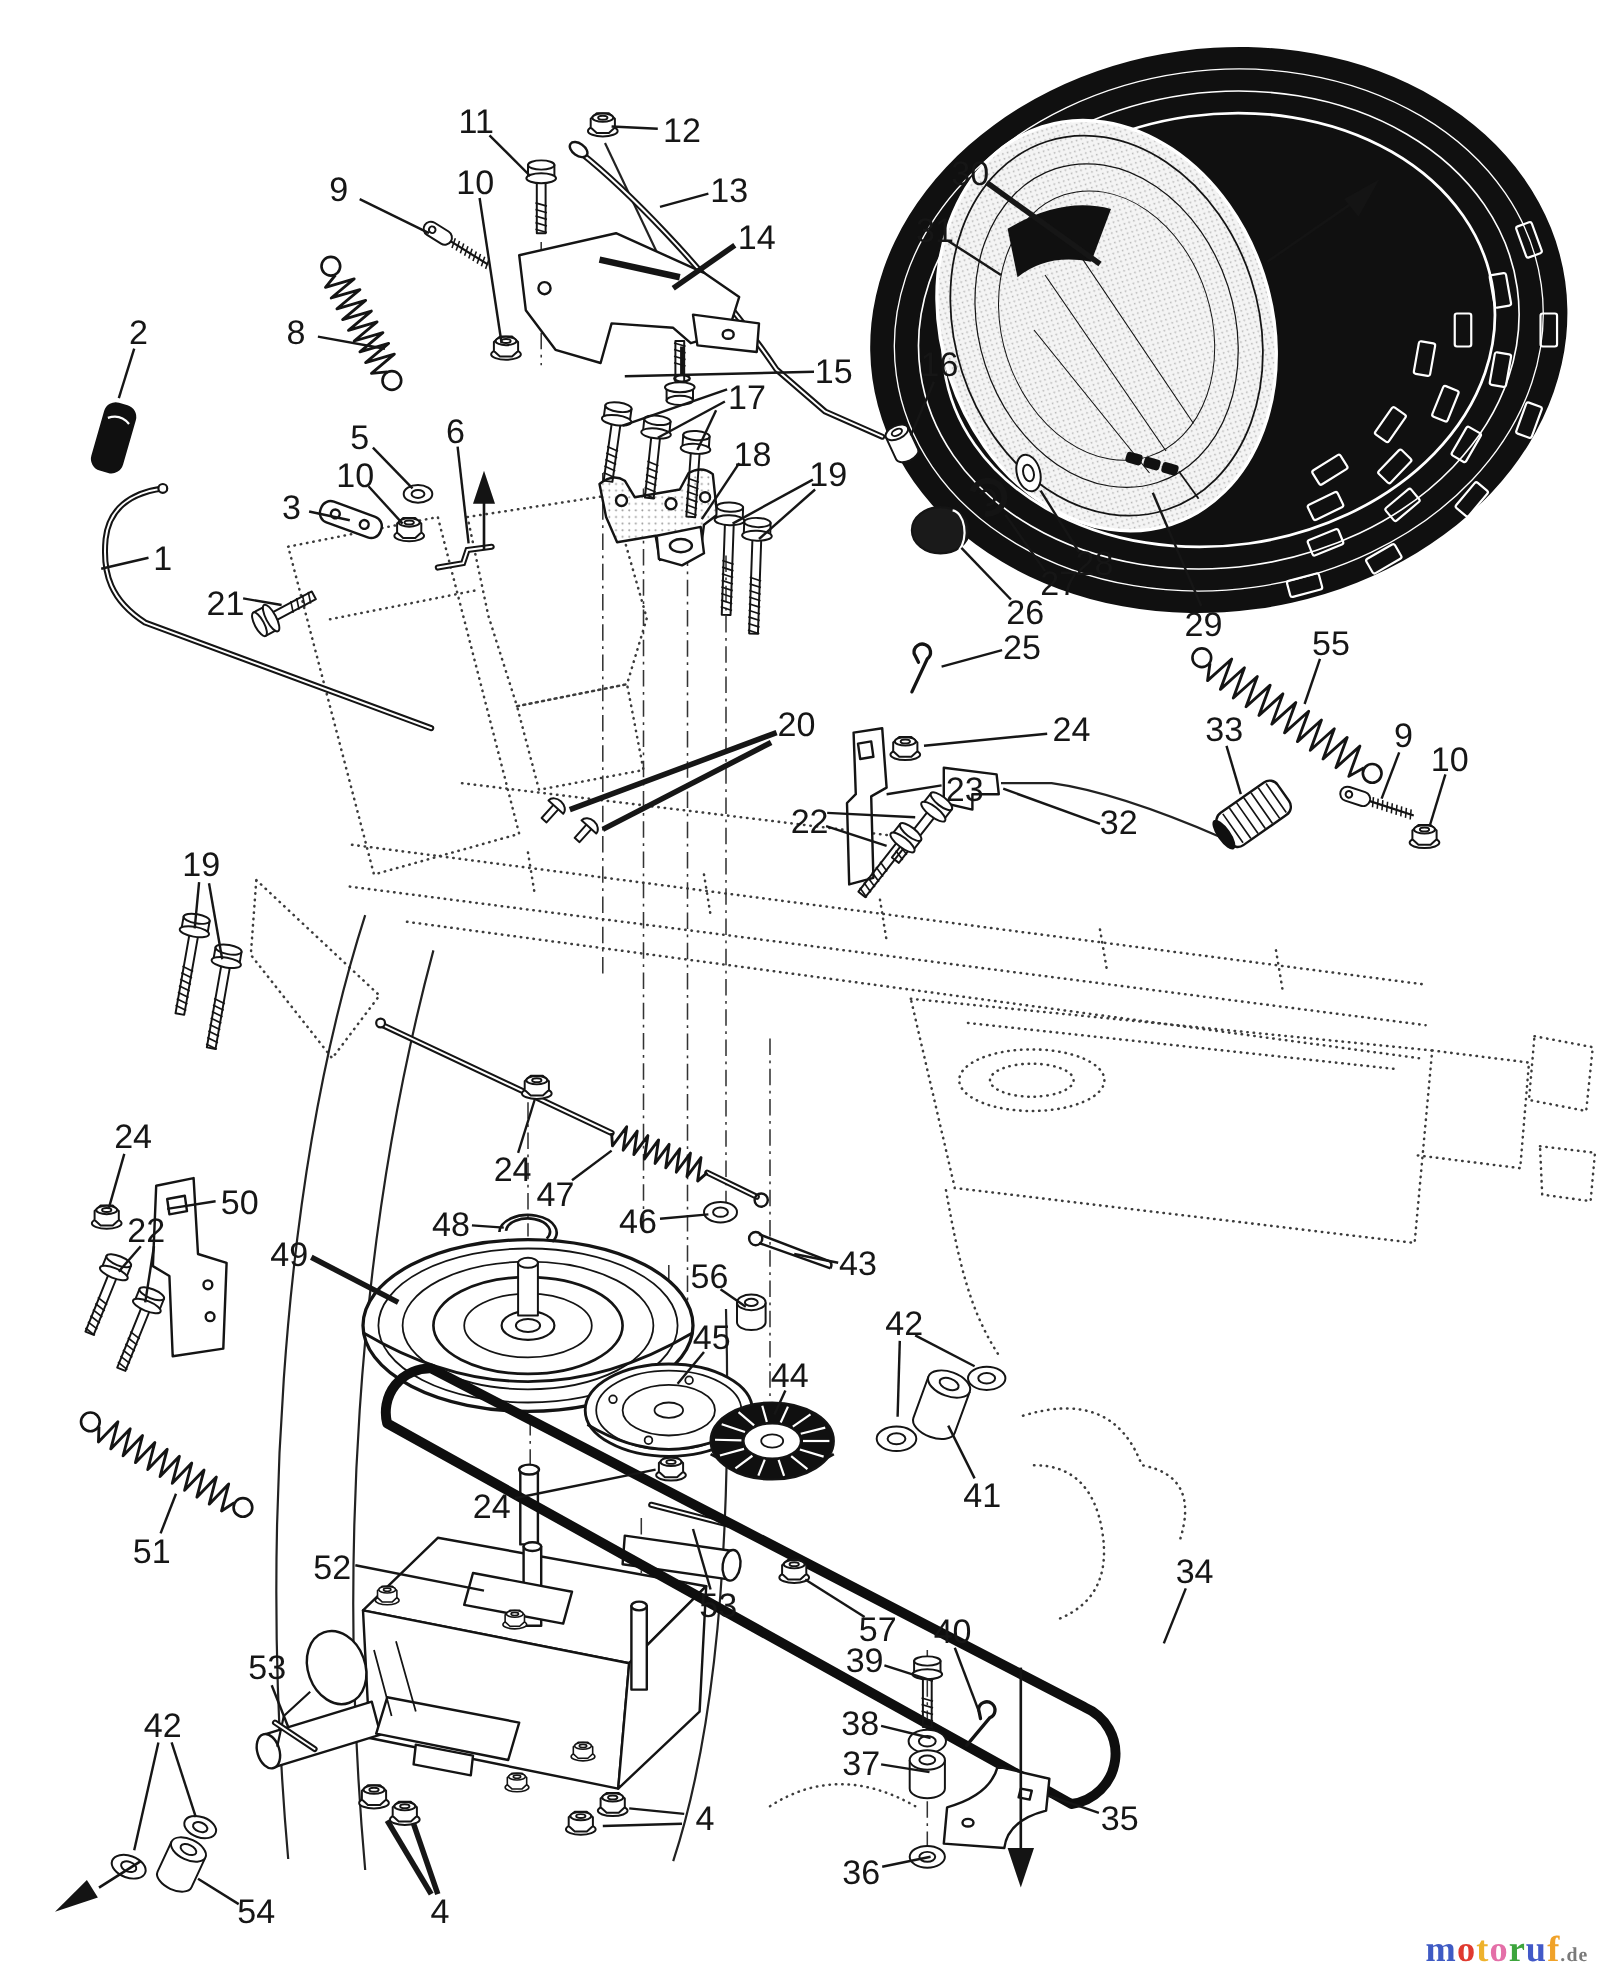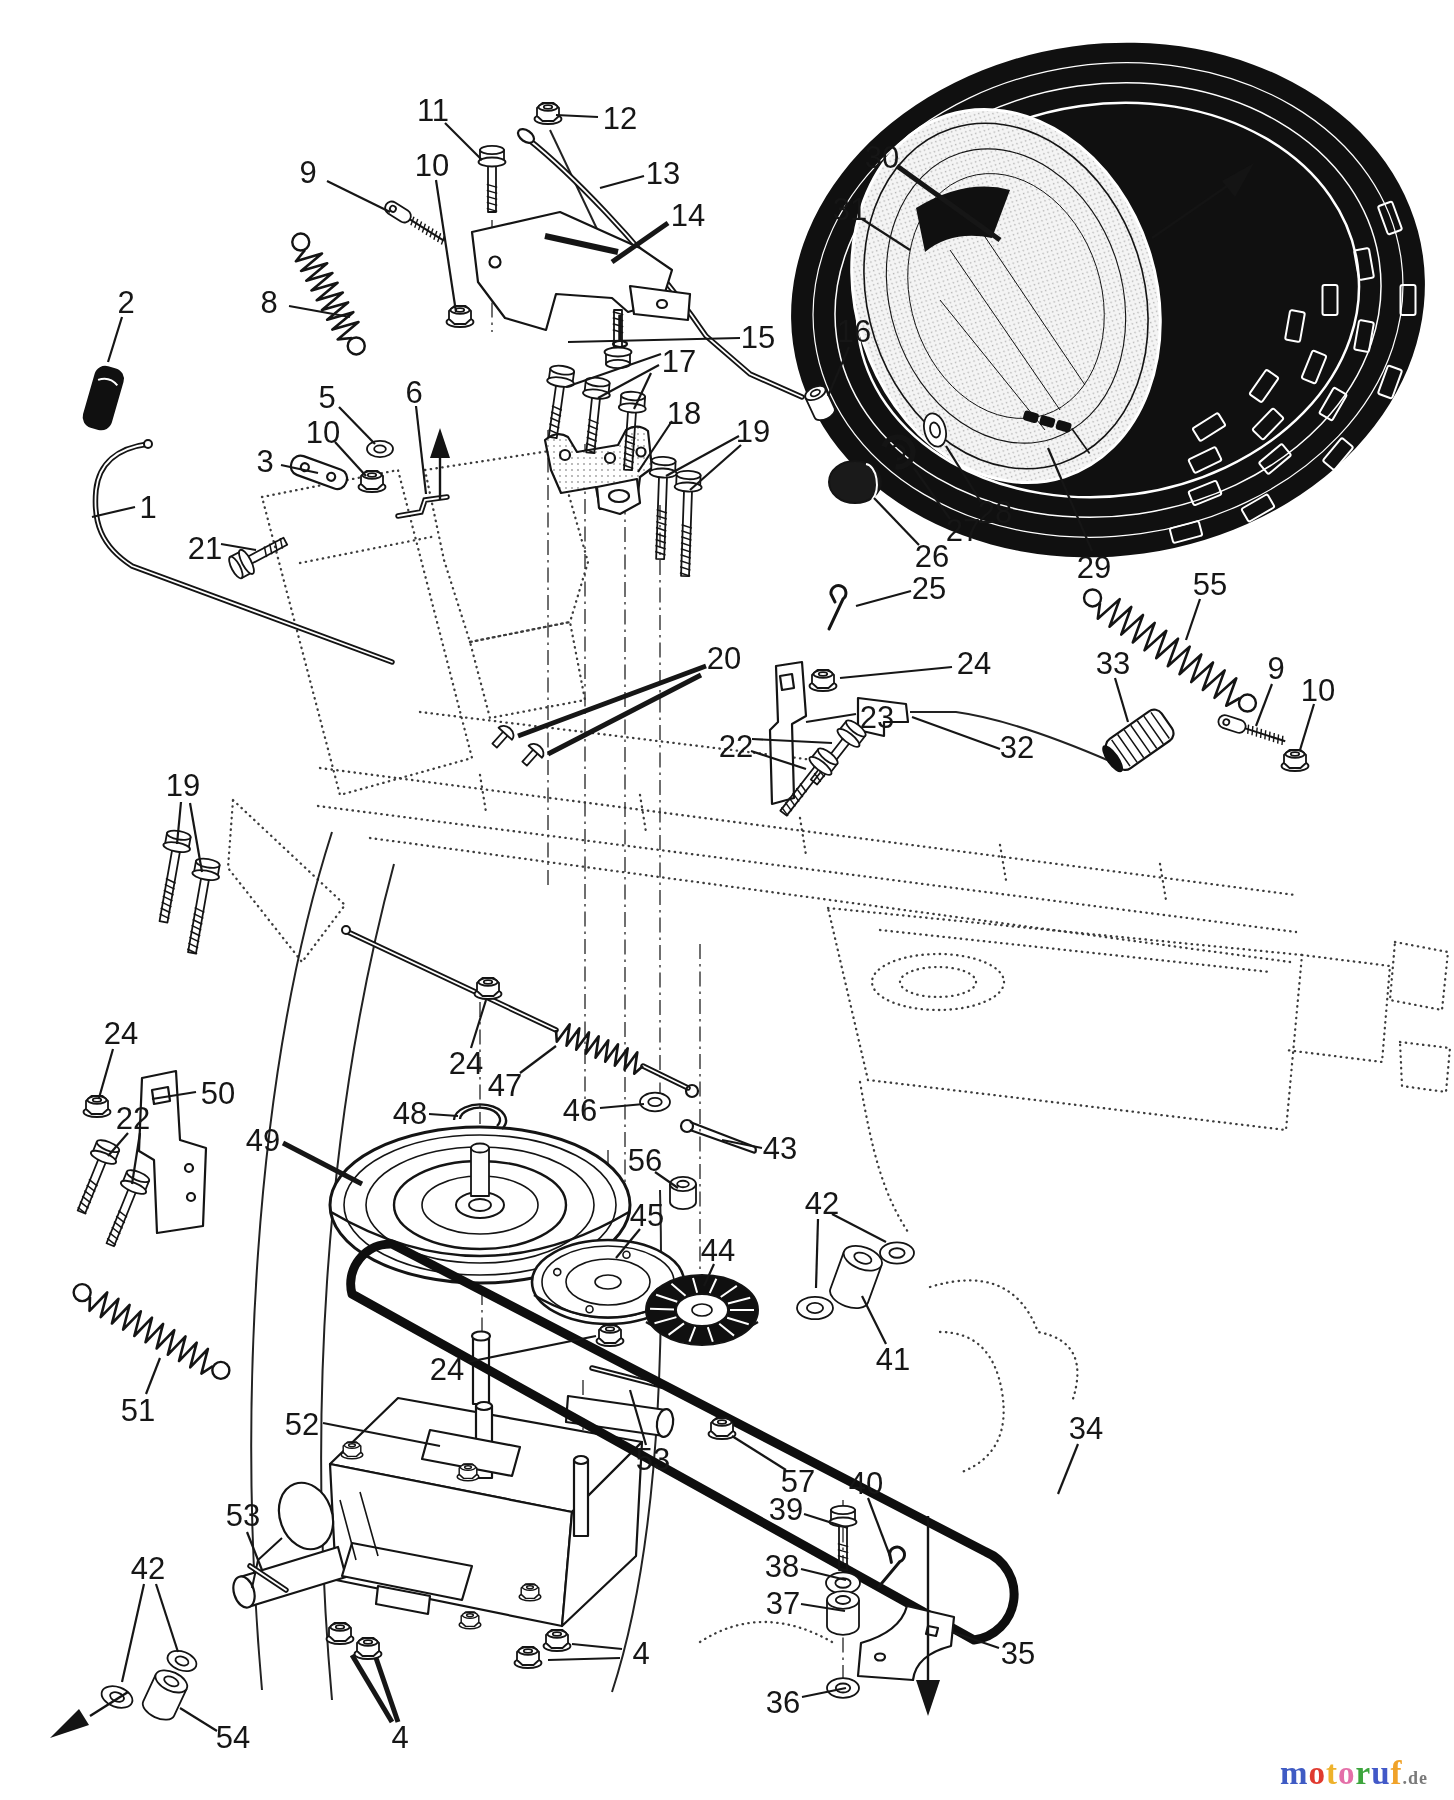--- a/index.html
+++ b/index.html
@@ -10,21 +10,21 @@
   .leader{stroke:#161616;stroke-width:2.2;fill:none;}
   .leader.thick{stroke-width:5;}
   .dot{stroke:#3c3c3c;stroke-width:2.3;fill:none;stroke-dasharray:0.4 5.4;stroke-linecap:round;}
   .dd{stroke:#333;stroke-width:1.4;fill:none;stroke-dasharray:15 5 2.5 5;}
   .thin{stroke:#222;stroke-width:2;fill:none;}
   .part{fill:#fff;stroke:#141414;stroke-width:2.2;stroke-linejoin:round;}
   .ink{stroke:#141414;fill:none;}
   .belt{stroke:#0e0e0e;stroke-width:9;fill:none;stroke-linejoin:round;}
   .rod{stroke:#141414;stroke-width:5.5;fill:none;stroke-linecap:round;}
   .rodcore{stroke:#fff;stroke-width:1.8;fill:none;stroke-linecap:round;}
-  .logo{position:absolute;right:26px;bottom:8px;font-family:"Liberation Serif",serif;
+  .logo{position:absolute;right:10px;bottom:8px;font-family:"Liberation Serif",serif;
         font-weight:700;font-size:33px;letter-spacing:1px;text-align:center;}
   .logo .sfx{font-size:18px;font-weight:700;}
 </style>
 </head>
 <body>
 
 <div class="stage">
 <svg id="art" width="1454" height="1800" viewBox="0 0 1454 1800">
   <defs>
     <pattern id="stip" width="6" height="6" patternUnits="userSpaceOnUse">

